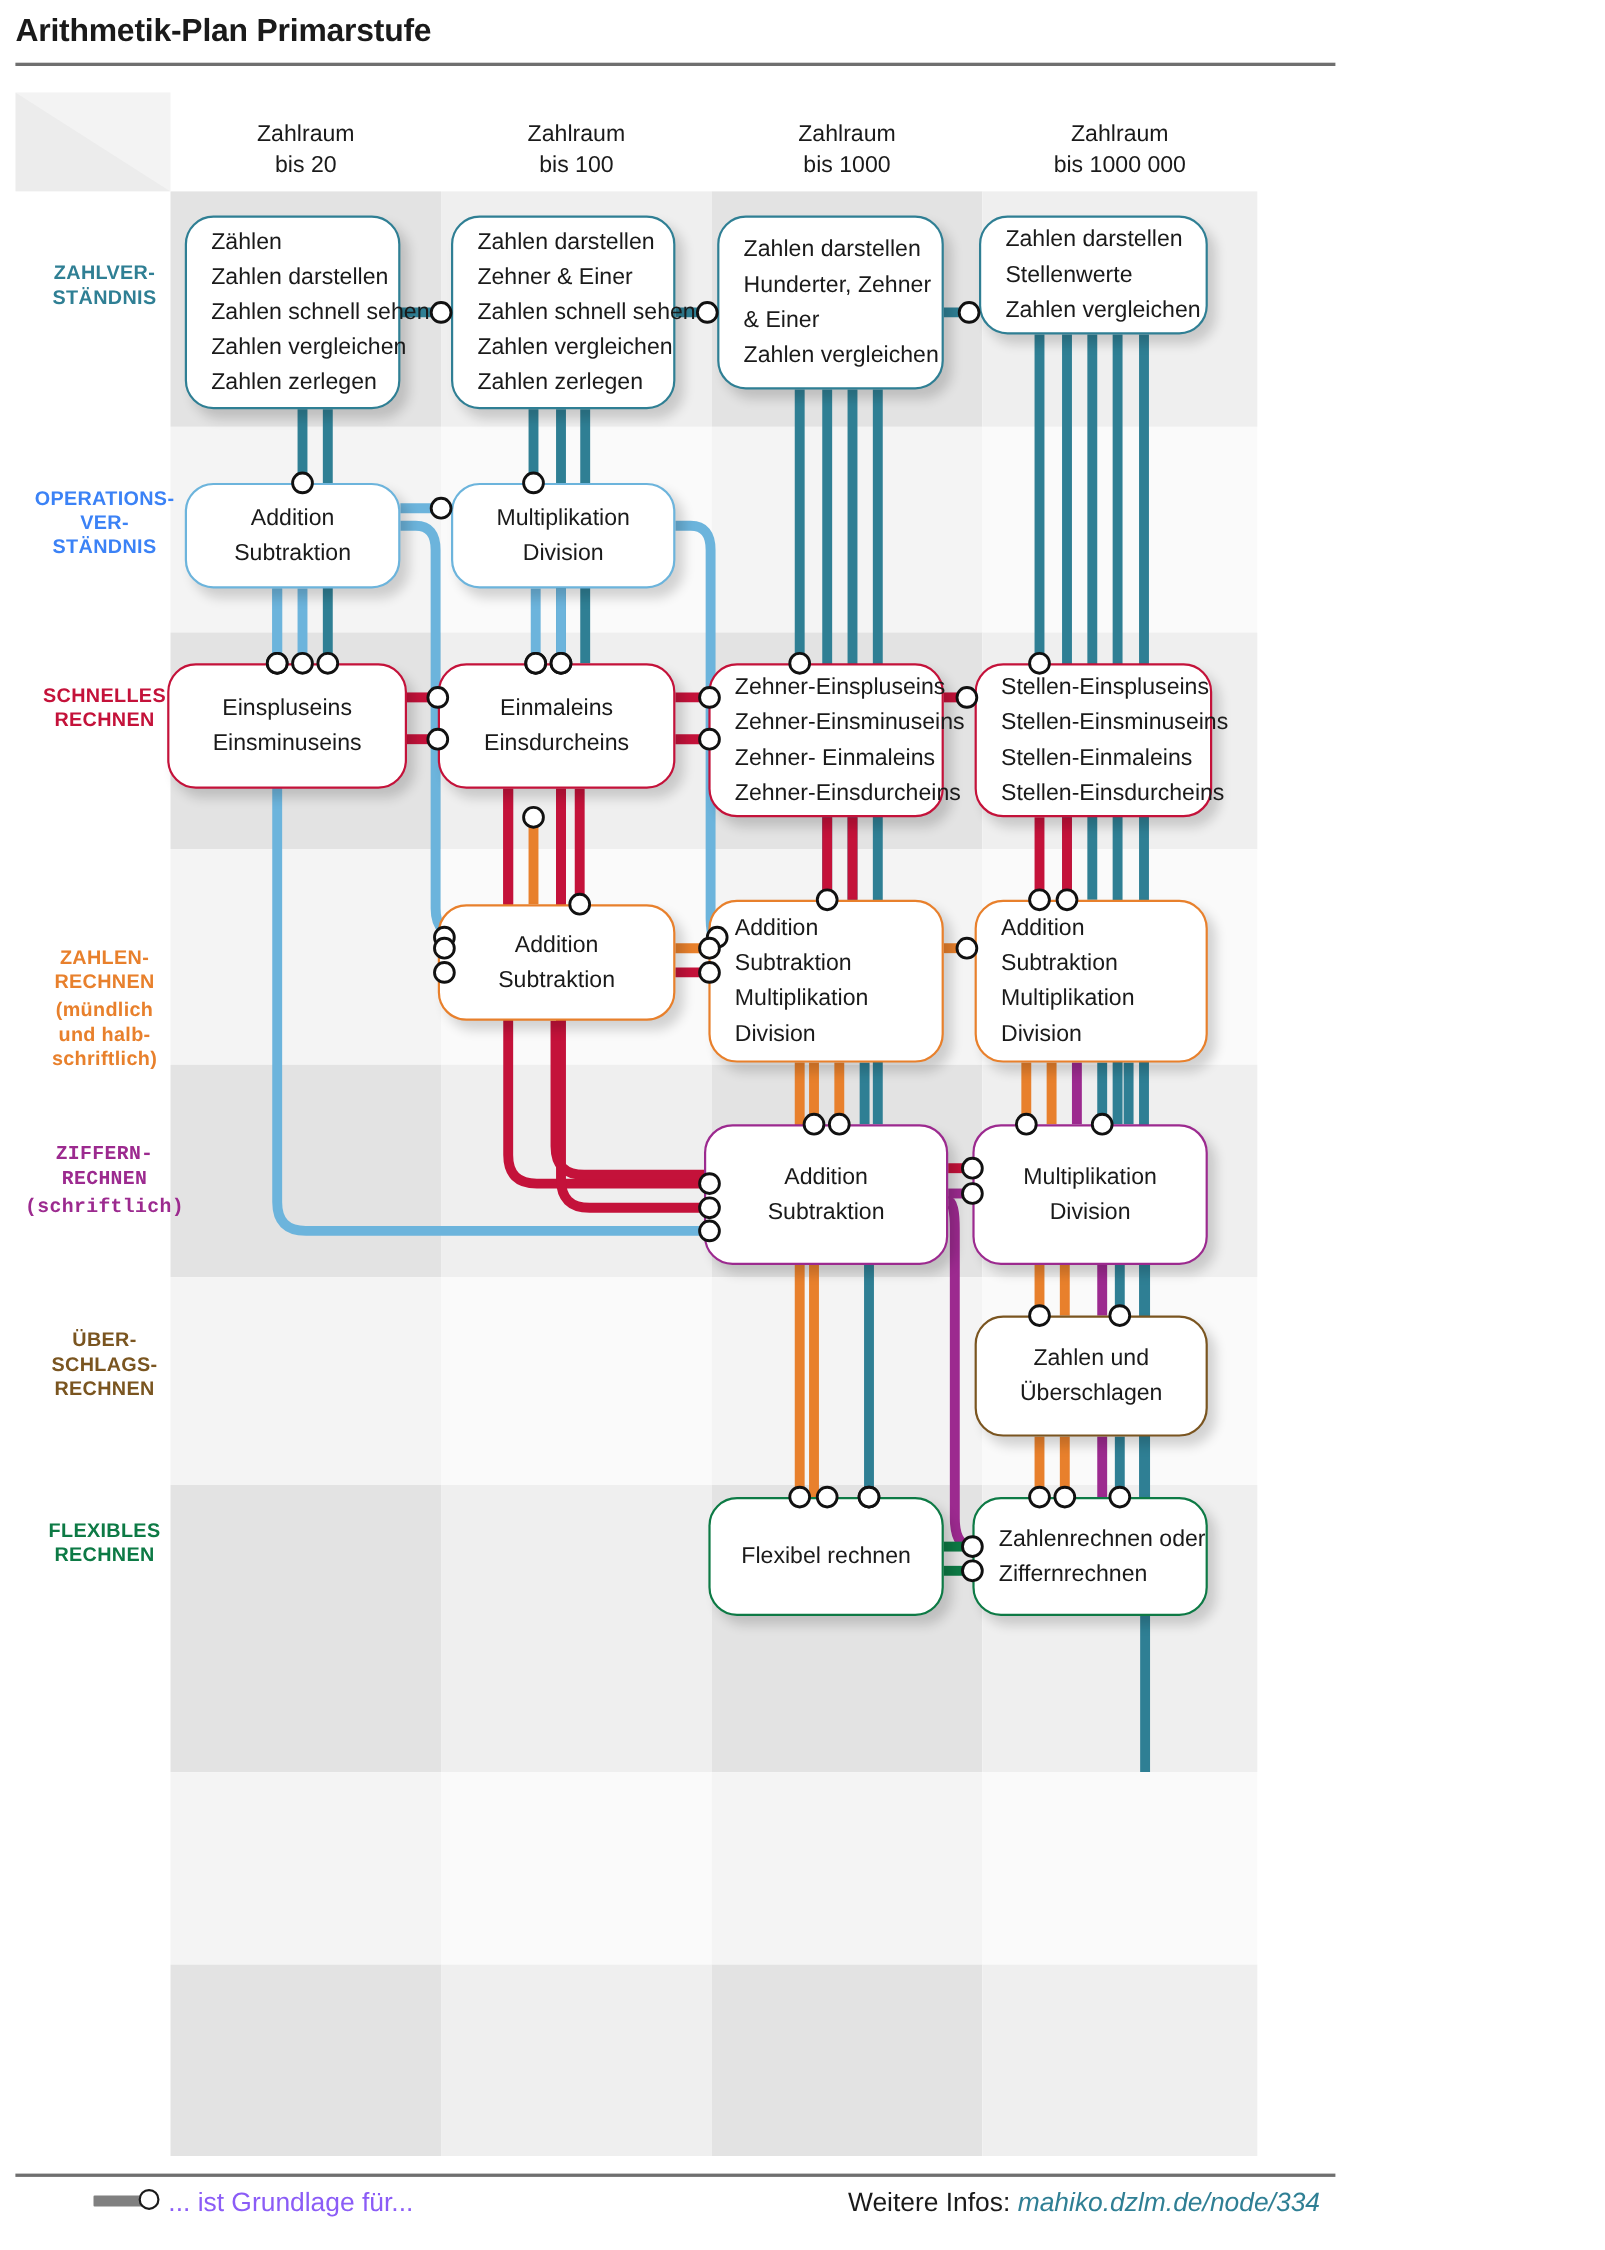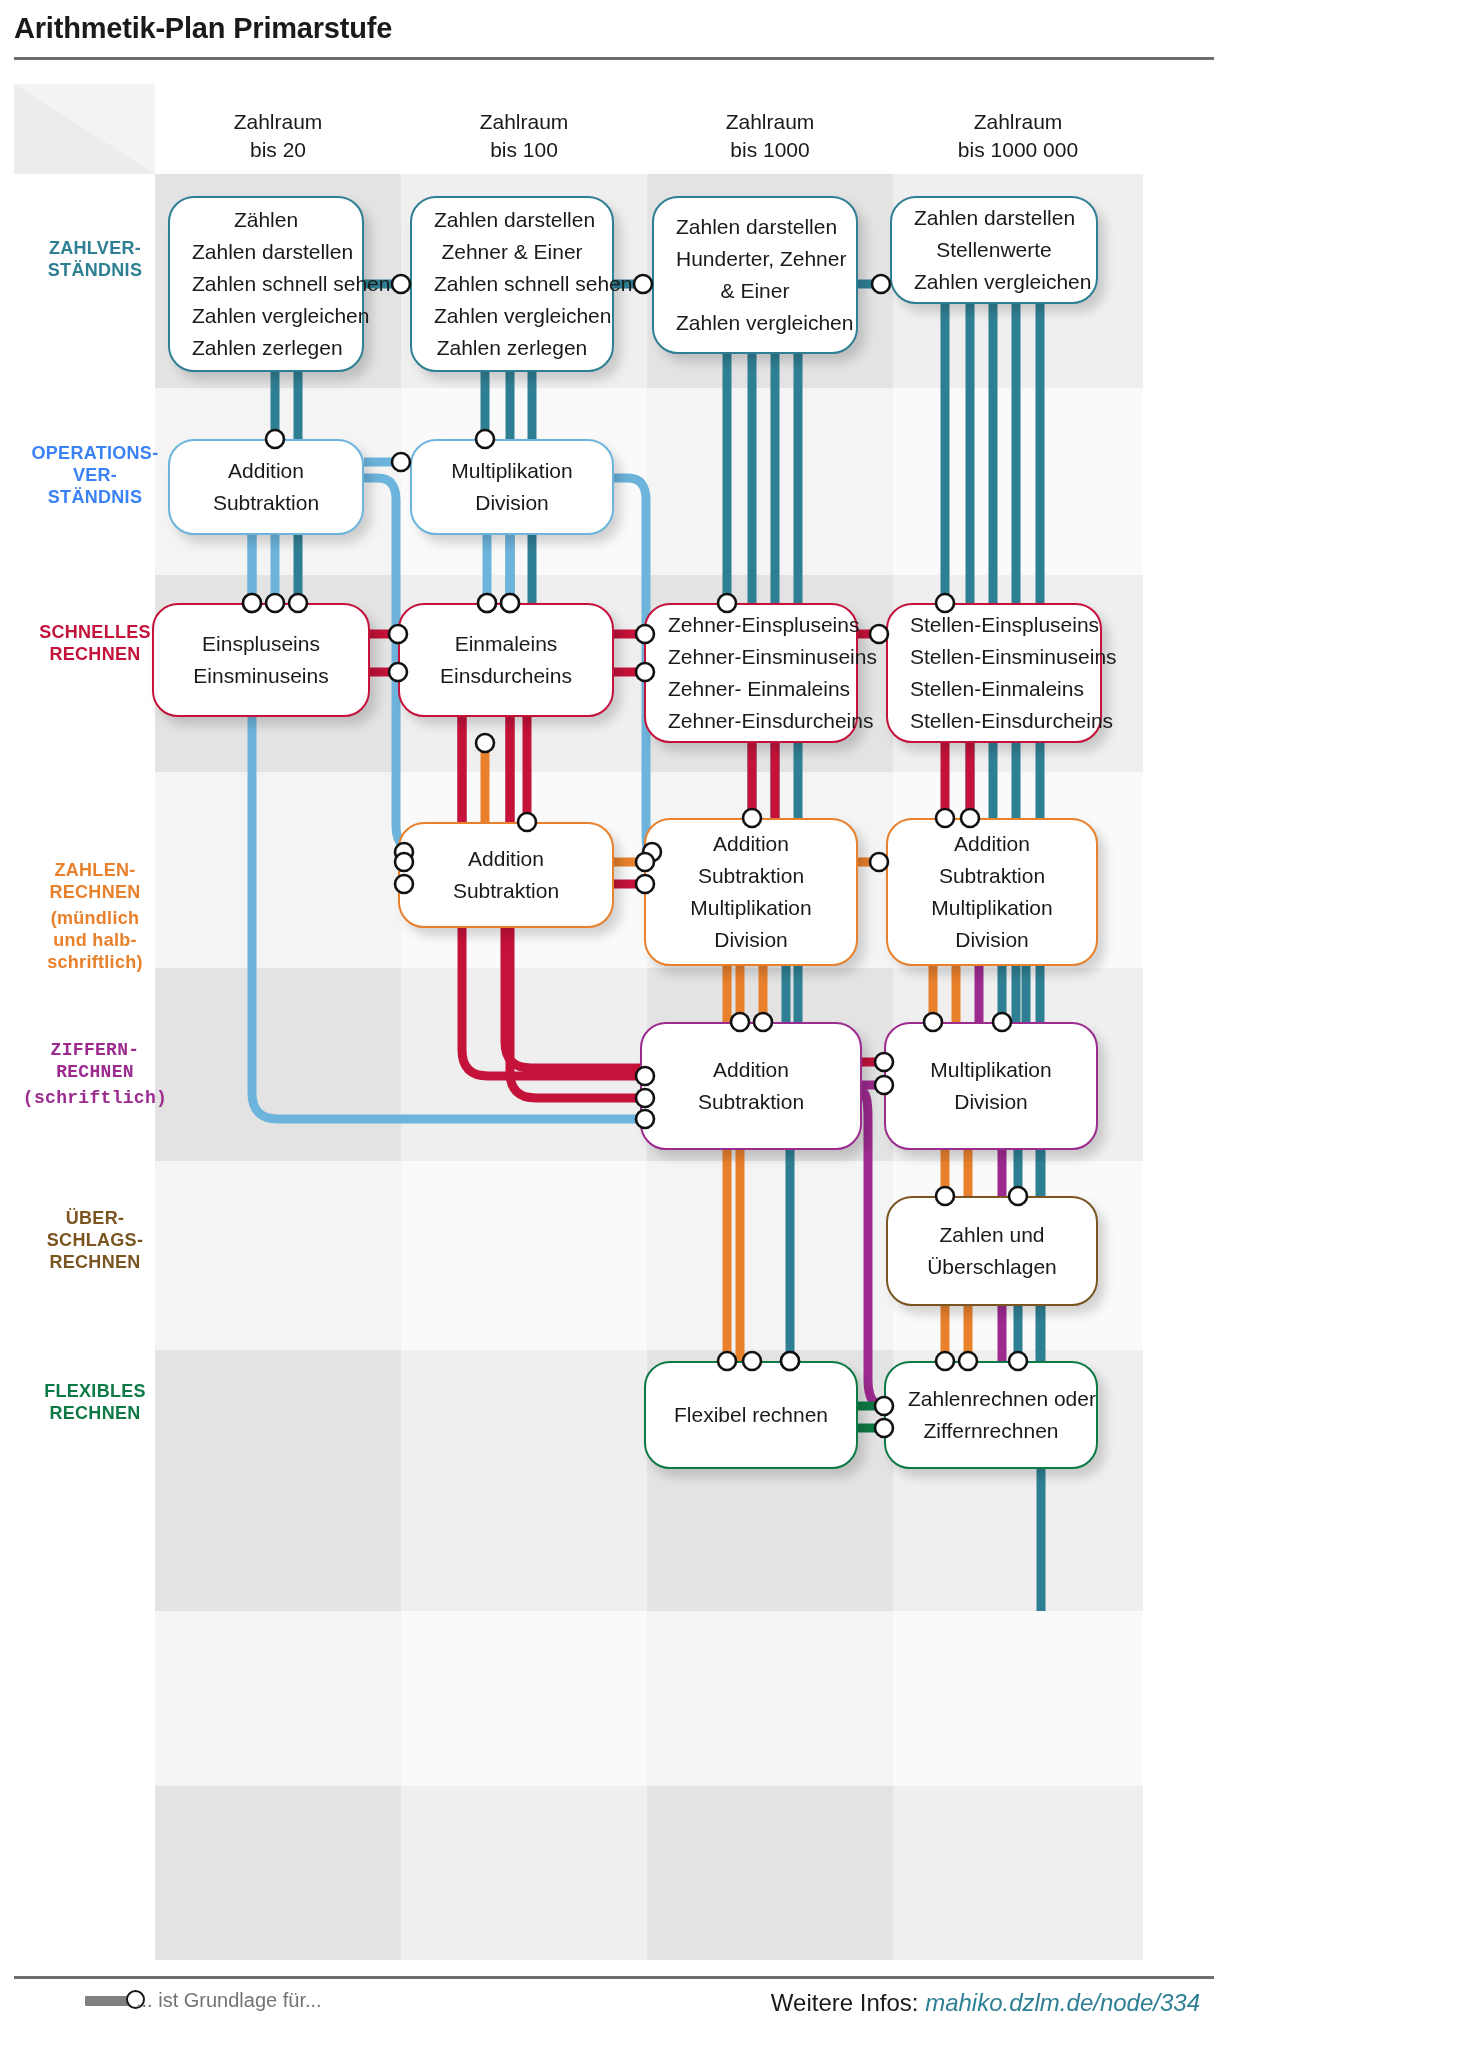--- a/index.html
+++ b/index.html
@@ -19,34 +19,34 @@
   .rowlabel{position:absolute;text-align:center;width:190px;font-weight:bold;font-size:18px;line-height:1.22;letter-spacing:.3px;}
   .rowlabel .sub{font-weight:bold;font-size:18px;display:block;margin-top:4px;}
 
   
   .cell{position:absolute;}
 
   
   .box{position:absolute;background:#ffffff;border-radius:26px;border:2px solid #000;
        box-sizing:border-box;display:flex;flex-direction:column;justify-content:center;
        box-shadow:7px 8px 11px rgba(0,0,0,0.16);z-index:40;}
-  .box .lines{padding:0 22px;text-align:center;}
+  .box .lines{padding:0 22px;}
   .box .ln{font-size:21px;color:#1a1a1a;line-height:1.52;white-space:nowrap;}
   .box.center .lines{text-align:center;padding:0 14px;}
 
   
   svg.links{position:absolute;left:0;top:0;width:1459px;height:2045px;z-index:20;overflow:visible;}
   svg.dots{position:absolute;left:0;top:0;width:1459px;height:2045px;z-index:60;overflow:visible;pointer-events:none;}
 
   
   .rule-bot{position:absolute;left:14px;top:1976px;width:1431px;height:3px;background:#6f6f6f;}
   .legend-bar{position:absolute;left:85px;top:1996px;width:46px;height:10px;background:#808080;border-radius:1px;}
   .legend-dot{position:absolute;left:126px;top:1990px;width:19px;height:19px;border-radius:50%;
               background:#fff;border:2.5px solid #1a1a1a;box-sizing:border-box;}
-  .legend-text{position:absolute;left:136px;top:1989px;font-size:20px;color:#737373;}
+  .legend-text{position:absolute;left:153px;top:1989px;font-size:24px;color:#8b5cf6;}
   .infos{position:absolute;right:14px;top:1989px;font-size:24px;color:#1a1a1a;white-space:nowrap;}
   .infos a{color:#2f7f94;font-style:italic;text-decoration:none;}
 </style>
 </head>
 <body>
 
 <div id="root">
 
   <div class="title">Arithmetik-Plan Primarstufe</div>
   <div class="rule-top"></div>

